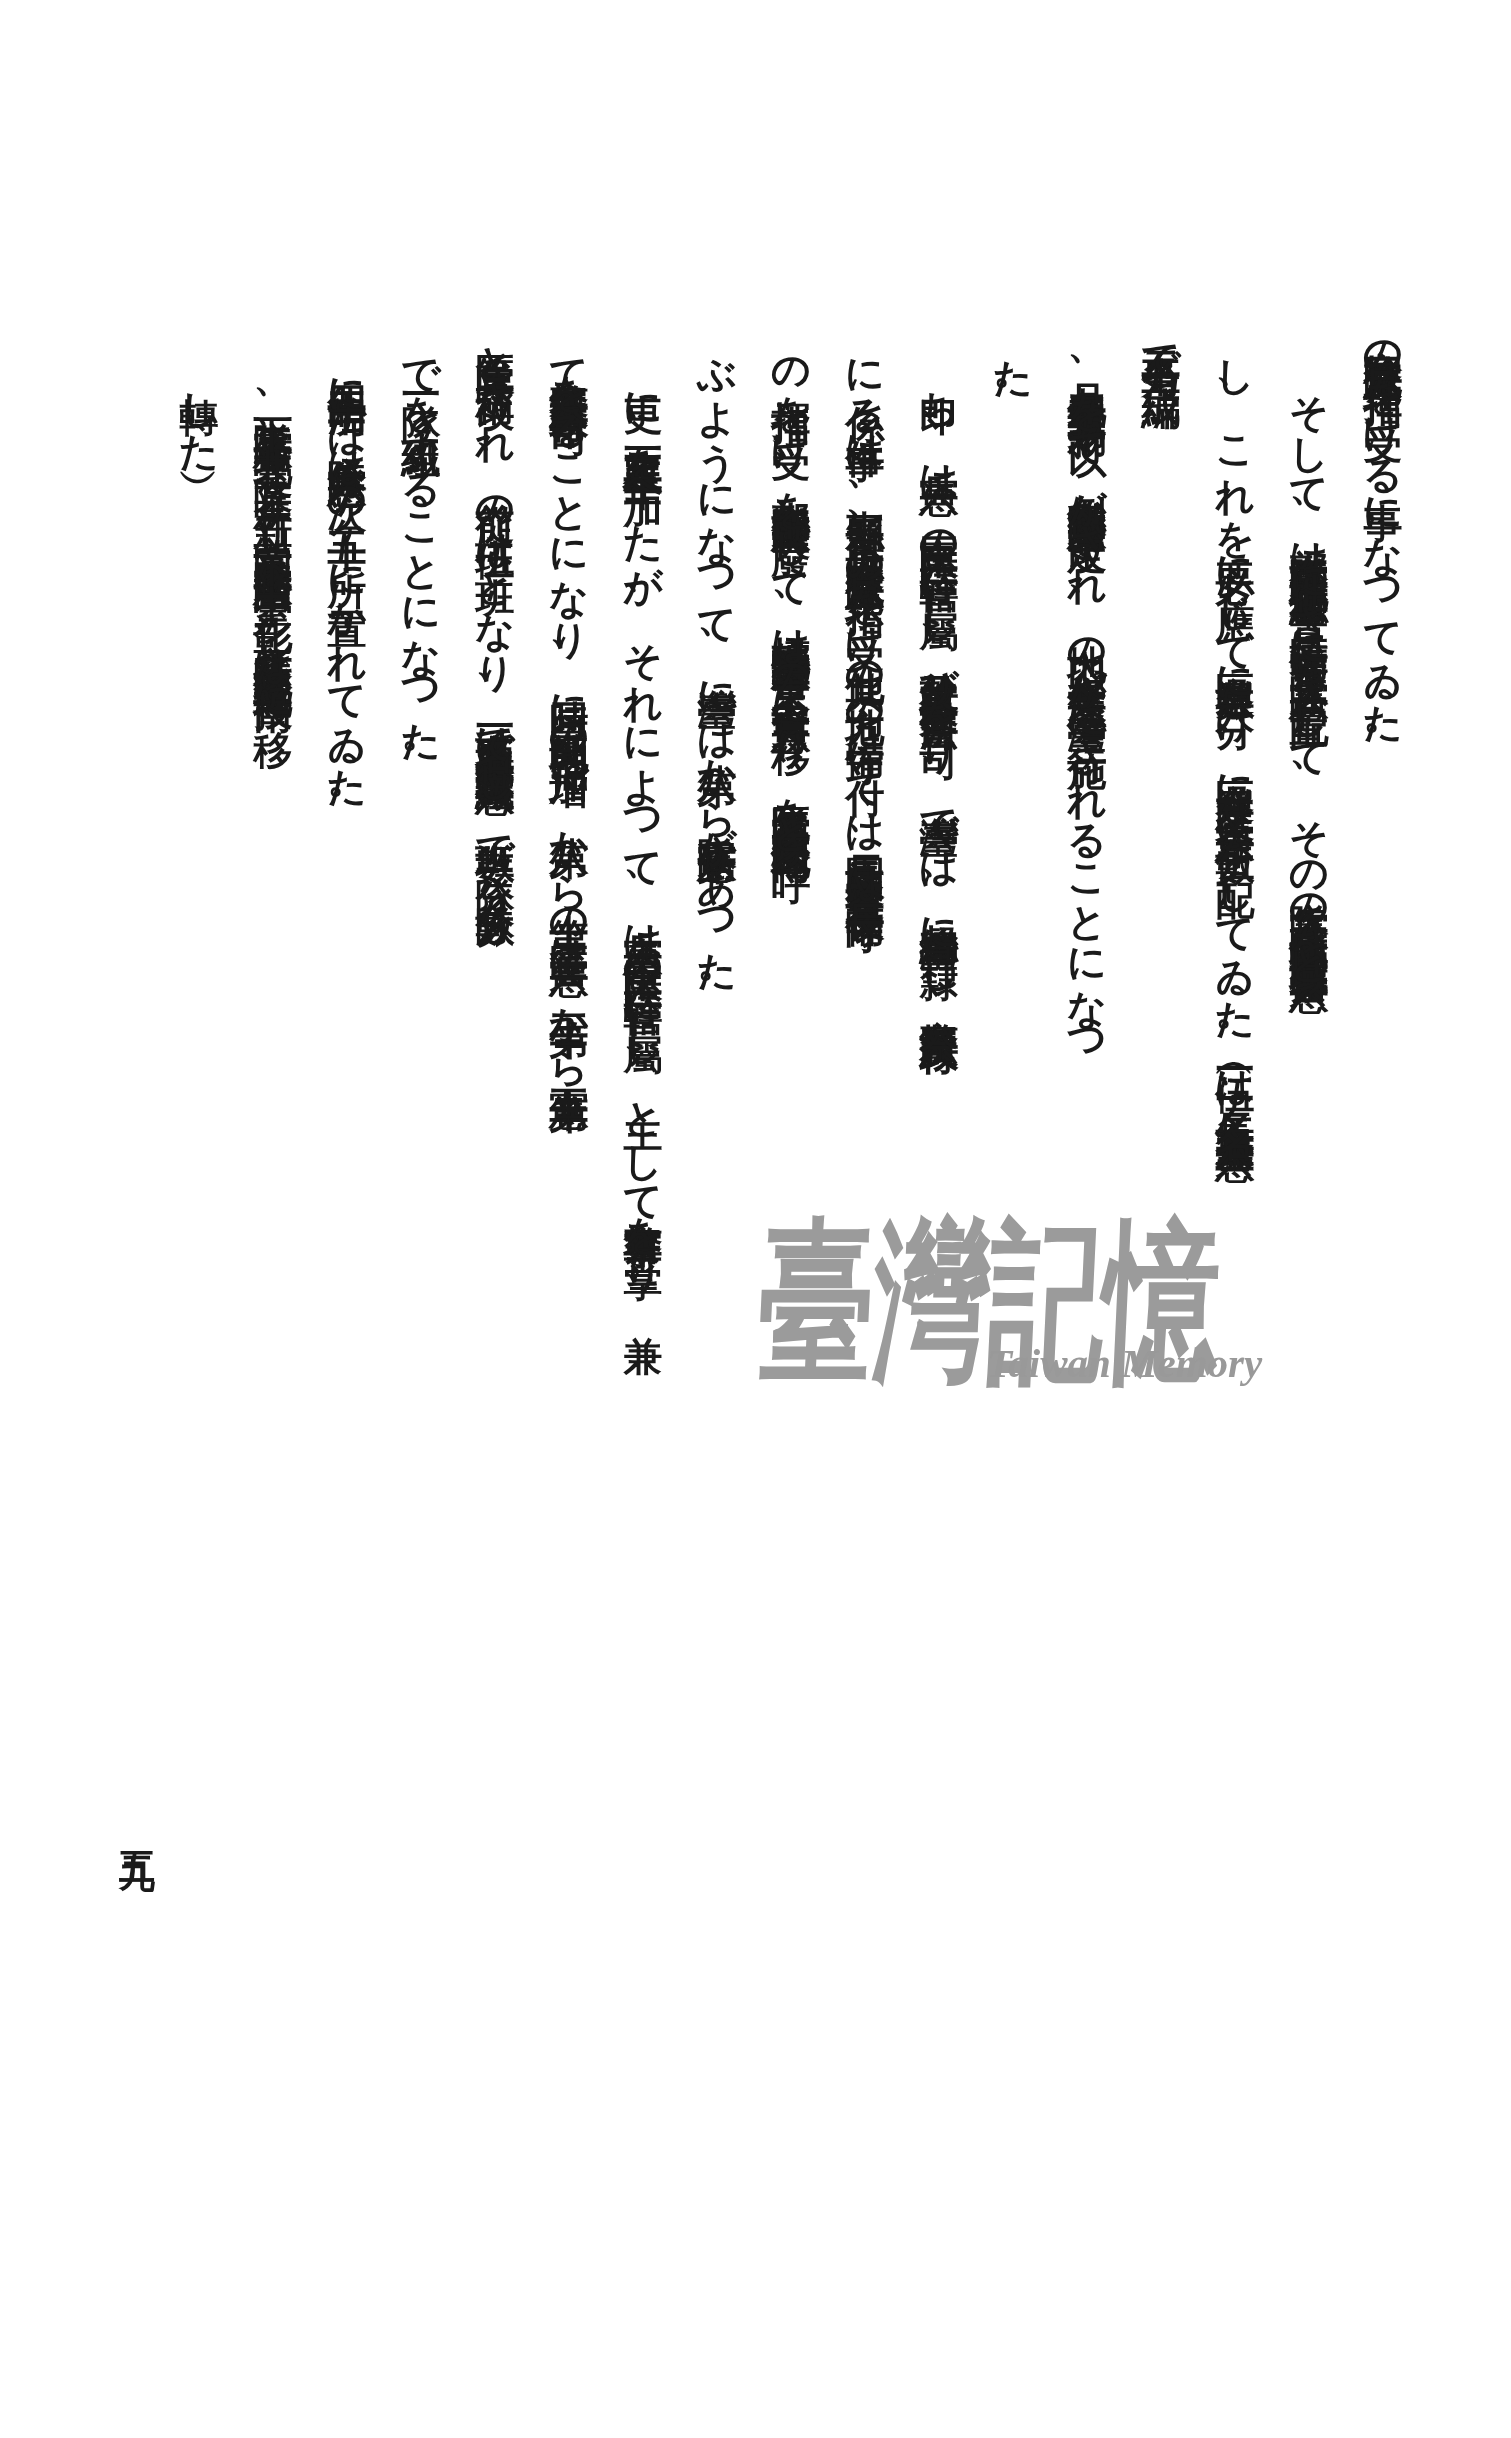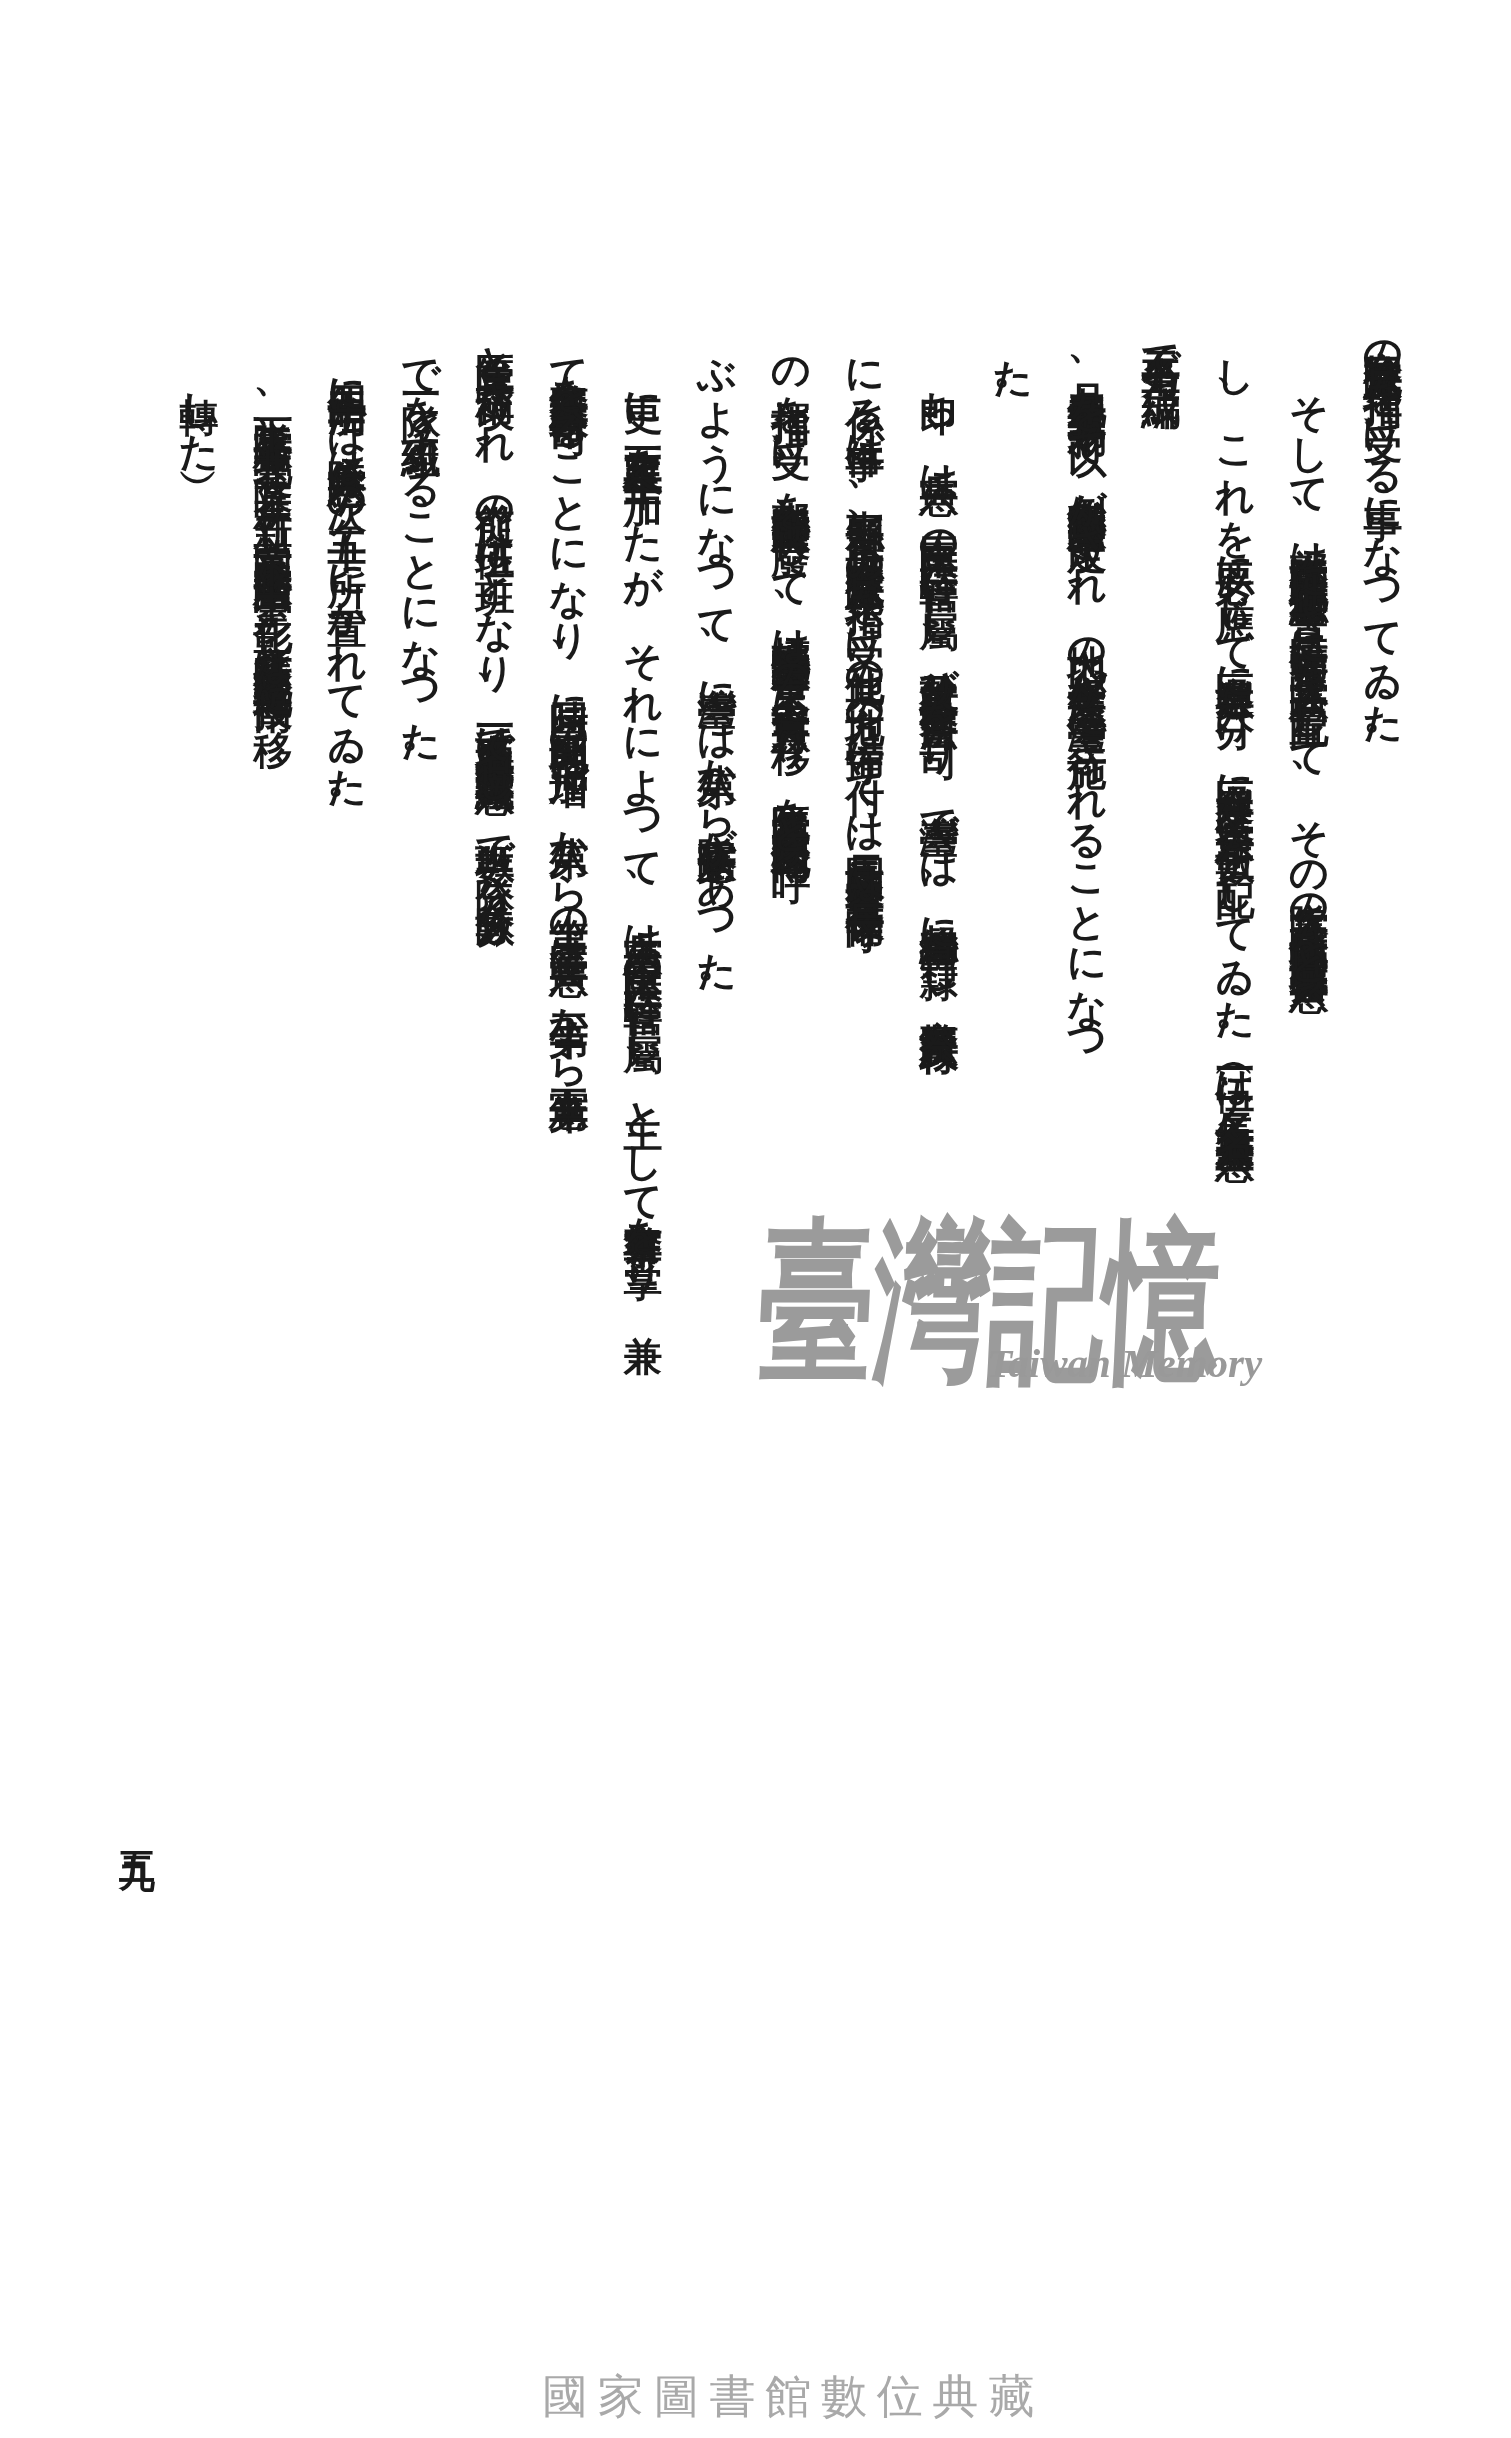--- a/index.html
+++ b/index.html
@@ -118,16 +118,15 @@
     <div class="col">て行政警察及司法警察を司ることになり、同時に內地師團の增加で、第八から第十の憲兵管區は、第十三から第十五憲</div>
     <div class="col">兵隊管區と改稱され、從前の伍班は班となり、一班は憲兵下士及上等兵四名乃至八名で組織し、數班で一分隊、數分隊</div>
     <div class="col">で一隊を組織することになつた。</div>
     <div class="col in1">明治三十四年には憲兵分隊は次の十五ヶ所に置かれてゐた。</div>
     <div class="col in2">第十三憲兵隊下、臺北、基隆、新竹、宜蘭、第十四憲兵隊下、臺中、彰化、斗六、北港（翌年北港分隊は南投に移</div>
     <div class="col in1">轉した）</div>
   </div>
 
   <div class="page-number">二九五</div>
 
-  <div class="footer-caption">國家圖書館數位典藏</div>
 
 </div>
 
 
 </body></html>

